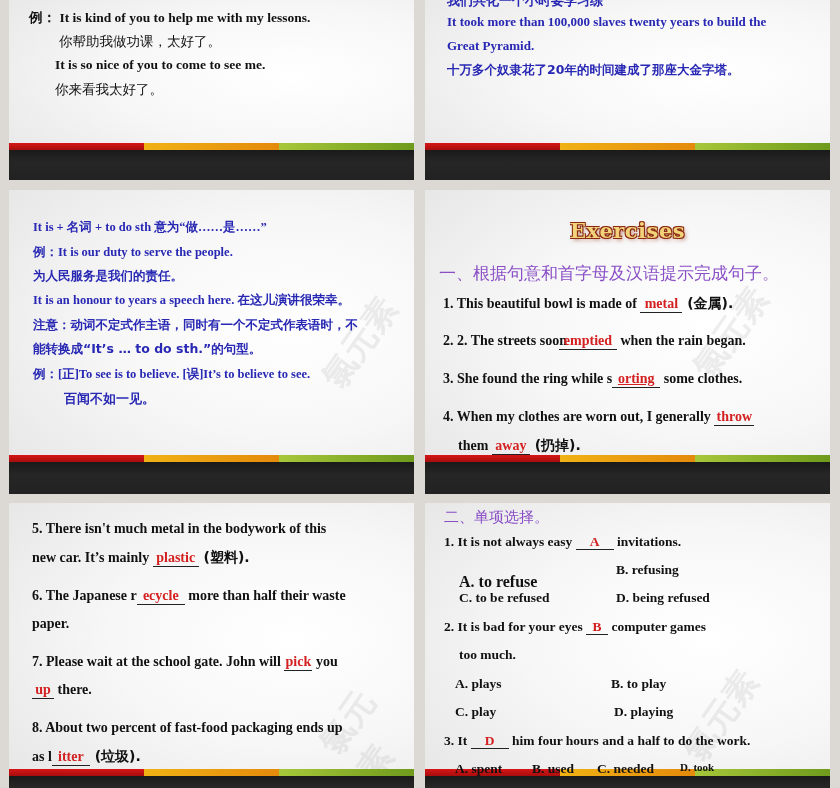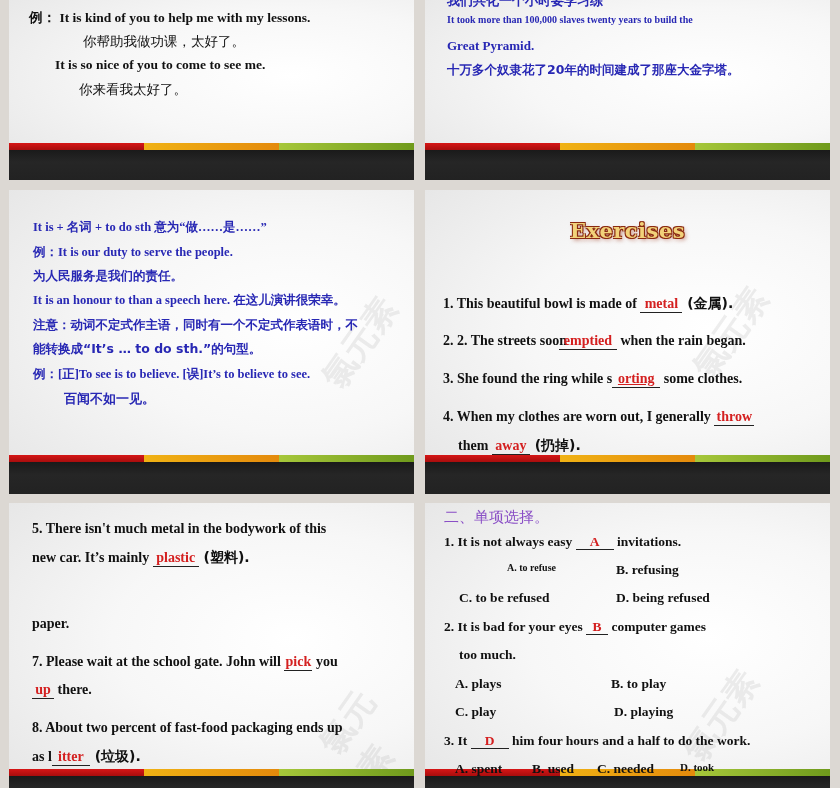--- a/index.html
+++ b/index.html
@@ -19,21 +19,21 @@
   .stripe .red { background: linear-gradient(#d61616, #a80d0d); }
   .stripe .orange { background: linear-gradient(90deg, #f0b214, #e48a0c); }
   .stripe .green { background: linear-gradient(90deg, #a6c73a, #6f9a1c); }
   .slide .band {
     position: absolute; left: 0; right: 0; bottom: 0;
     background: linear-gradient(#1a1a1a, #262626 40%, #222 100%);
   }
   .line { position: absolute; white-space: nowrap; font-weight: bold; font-size: 13.5px; }
   .blue { color: #2828b4; }
   .black { color: #111; }
-  .cn { font-family: Liberation Sans, sans-serif; font-weight: normal; margin-left: 24px; }
+  .cn { font-family: Liberation Sans, sans-serif; font-weight: normal; }
   .cnb { font-family: "DejaVu Sans", sans-serif; font-weight: bold; }
   .ans {
     color: #d42020; display: inline-block; text-align: center;
     border-bottom: 1.5px solid #222; line-height: 1.05;
   }
   .purple { color: #8a4fc6; font-family: "DejaVu Sans", sans-serif; font-weight: normal; }
   .title-ex {
     position: absolute; left: 0; right: 0; text-align: center;
     font-family: "DejaVu Serif", serif; font-weight: bold; font-size: 21px;
     color: #f2d27a;
@@ -60,54 +60,55 @@
   <div class="stripe" style="top:153px;">
       <span class="red"></span>
       <span class="orange"></span>
       <span class="green"></span>
     </div>
   <div class="band" style="top:160px;"></div>
 </div>
 
 <div class="slide" style="left:425px; top:-10px; width:405px; height:190px;">
   <div class="line blue cnb" style="left:22px; top:2px; font-size:13px;">我们共化一个小时要学习练</div>
-  <div class="line blue" style="left:22px; top:24px; font-size:10px;">It took more than 100,000 slaves twenty years to build the</div>
+  <div class="line blue" style="left:22px; top:24px; font-size:13px;">It took more than 100,000 slaves twenty years to build the</div>
   <div class="line blue" style="left:22px; top:48px; font-size:13px;">Great Pyramid.</div>
   <div class="line blue cnb" style="left:22px; top:72px; font-size:12.5px;">十万多个奴隶花了20年的时间建成了那座大金字塔。</div>
   <div class="stripe" style="top:153px;">
       <span class="red"></span>
       <span class="orange"></span>
       <span class="green"></span>
     </div>
   <div class="band" style="top:160px;"></div>
 </div>
 
 <div class="slide" style="left:9px; top:190px; width:405px; height:304px;">
   <div class="watermark" style="left:300px; top:130px;">氯元素</div>
   <div class="line blue" style="left:24px; top:29px; font-size:12.5px;">
     <span>It is + 名词 + to do sth  意为“做……是……”</span>
   </div>
   <div class="line blue" style="left:24px; top:54px; font-size:12.5px;">例：It is our duty to serve the people.</div>
   <div class="line blue cnb" style="left:24px; top:78px; font-size:12.5px;">为人民服务是我们的责任。</div>
-  <div class="line blue" style="left:24px; top:102px; font-size:12.5px;">It is an honour to than a speech here. 在这儿演讲很荣幸。</div>
+  <div class="line blue" style="left:24px; top:102px; font-size:12.5px;">It is an honour to years a speech here. 在这儿演讲很荣幸。</div>
   <div class="line blue cnb" style="left:24px; top:127px; font-size:12.5px;">注意：动词不定式作主语，同时有一个不定式作表语时，不</div>
   <div class="line blue cnb" style="left:24px; top:151px; font-size:12.5px;">能转换成“It’s … to do sth.”的句型。</div>
   <div class="line blue" style="left:24px; top:176px; font-size:12.5px;">例：[正]To see is to believe.    [误]It’s to believe to see.</div>
   <div class="line blue cnb" style="left:55px; top:200px; font-size:13px;">百闻不如一见。</div>
   <div class="stripe" style="top:265px;">
       <span class="red"></span>
       <span class="orange"></span>
       <span class="green"></span>
     </div>
   <div class="band" style="top:272px;"></div>
 </div>
 
 <div class="slide" style="left:425px; top:190px; width:405px; height:304px;">
   <div class="watermark" style="left:255px; top:120px;">氯元素</div>
   <div class="title-ex" style="top:28px;">Exercises</div>
+  <div class="line purple" style="left:14px; top:72px; font-size:17px;">一、根据句意和首字母及汉语提示完成句子。</div>
 
   <div class="line black" style="left:18px; top:105px; font-size:14px;">
     <span>1.  This beautiful bowl is made of </span><span class="ans" style="width:42px;">metal</span><span class="cnb"> (金属).</span>
   </div>
   <div class="line black" style="left:18px; top:143px; font-size:14px;">
     <span>2. 2. The streets soon</span><span class="ans" style="width:58px; margin-left:-8px;">emptied</span><span> when the rain began.</span>
   </div>
   <div class="line black" style="left:18px; top:181px; font-size:14px;">
     <span>3.  She found the ring while s</span><span class="ans" style="width:48px;text-decoration:underline;">orting</span><span> some clothes.</span>
   </div>
@@ -125,20 +126,23 @@
     </div>
   <div class="band" style="top:272px;"></div>
 </div>
 
 <div class="slide" style="left:9px; top:503px; width:405px; height:300px;">
   <div class="watermark" style="left:320px; top:180px;">氯元素</div>
   <div class="line black" style="left:23px; top:18px; font-size:14px;">5. There isn't much metal in the bodywork of this</div>
   <div class="line black" style="left:23px; top:46px; font-size:14px;">
     <span>new car. It’s mainly </span><span class="ans" style="width:46px;">plastic</span><span class="cnb"> (塑料).</span>
   </div>
+  <div class="line black" style="left:23px; top:85px; font-size:14px;">
+    <span>6. The Japanese r</span><span class="ans" style="width:48px;">ecycle</span><span> more than half their waste</span>
+  </div>
   <div class="line black" style="left:23px; top:113px; font-size:14px;">paper.</div>
   <div class="line black" style="left:23px; top:151px; font-size:14px;">
     <span>7. Please wait at the school gate. John will </span><span class="ans" style="width:28px;">pick</span><span> you</span>
   </div>
   <div class="line black" style="left:23px; top:179px; font-size:14px;">
     <span class="ans" style="width:22px;">up</span><span> there.</span>
   </div>
   <div class="line black" style="left:23px; top:217px; font-size:14px;text-align:center;">8. About two percent of fast-food packaging ends up</div>
   <div class="line black" style="left:23px; top:245px; font-size:14px;">
     <span>as l</span><span class="ans" style="width:38px;">itter</span><span class="cnb"> (垃圾).</span>
@@ -151,21 +155,21 @@
   <div class="band" style="top:273px;"></div>
 </div>
 
 <div class="slide" style="left:425px; top:503px; width:405px; height:300px;">
   <div class="watermark" style="left:245px; top:190px;">氯元素</div>
   <div class="line purple" style="left:19px; top:5px; font-size:15px;">二、单项选择。</div>
 
   <div class="line black" style="left:19px; top:31px; font-size:13.5px;">
     <span>1. It is not always easy </span><span class="ans" style="width:38px;">A</span><span> invitations.</span>
   </div>
-  <div class="line black" style="left:34px; top:59px; font-size:10px;margin-left:48px;">A. to refuse</div>
+  <div class="line black" style="left:34px; top:70px; font-size:16px;">A. to refuse</div>
   <div class="line black" style="left:191px; top:59px; font-size:13.5px;">B. refusing</div>
   <div class="line black" style="left:34px; top:87px; font-size:13.5px;">C. to be refused</div>
   <div class="line black" style="left:191px; top:87px; font-size:13.5px;">D. being refused</div>
 
   <div class="line black" style="left:19px; top:116px; font-size:13.5px;">
     <span>2. It is bad for your eyes </span><span class="ans" style="width:22px;">B</span><span> computer games</span>
   </div>
   <div class="line black" style="left:34px; top:144px; font-size:13.5px;">too much.</div>
   <div class="line black" style="left:30px; top:173px; font-size:13.5px;">A. plays</div>
   <div class="line black" style="left:186px; top:173px; font-size:13.5px;">B. to play</div>

